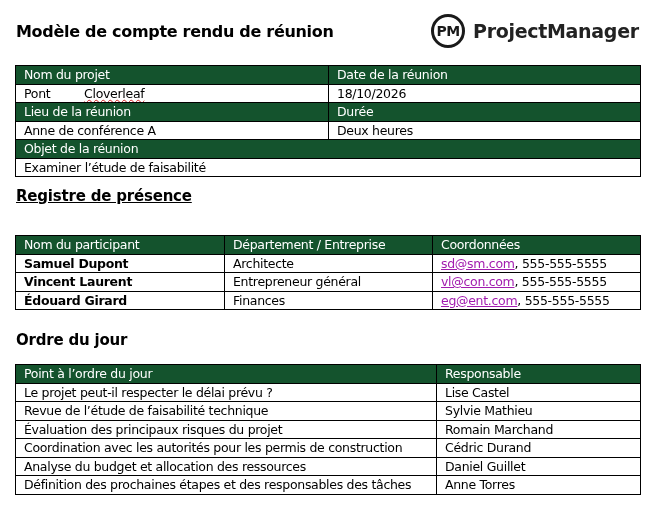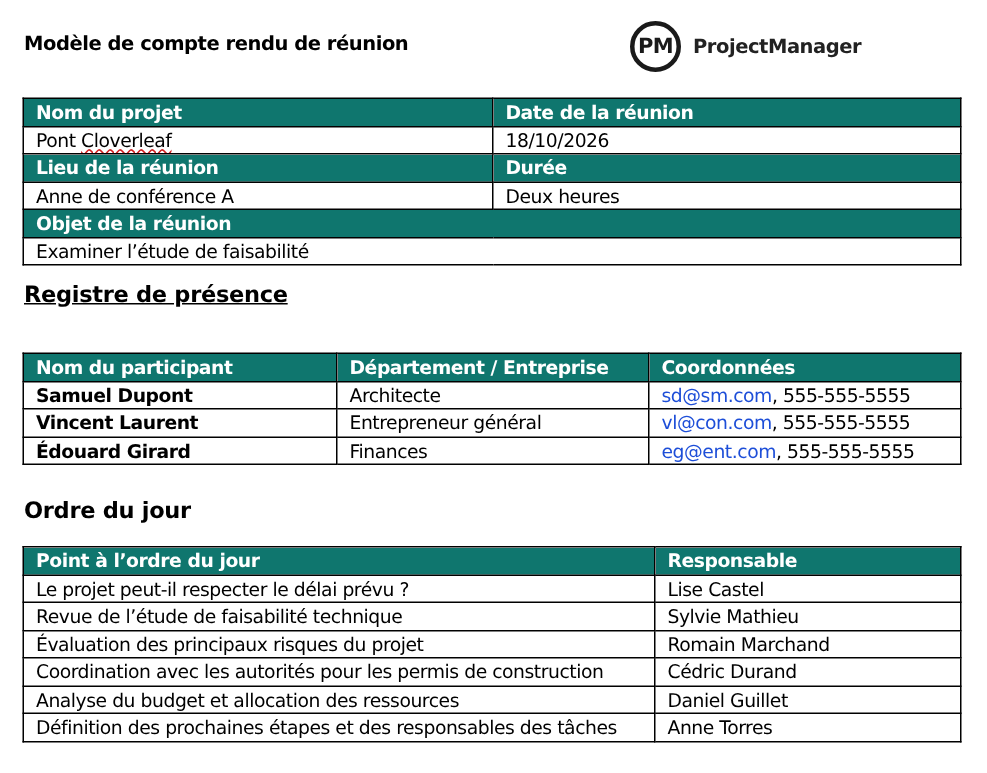--- a/index.html
+++ b/index.html
@@ -1,35 +1,35 @@
 <!DOCTYPE html>
 <html><head>
 <meta charset="utf-8">
 <style>
   html, body { margin: 0; padding: 0; background: #ffffff; }
   body { width: 658px; height: 515px; position: relative; overflow: hidden;
          font-family: "Liberation Sans", "DejaVu Sans", sans-serif; color: #000; }
-  .title { position: absolute; left: 16px; top: 22px; font-size: 13px; font-weight: bold;
+  .title { position: absolute; left: 16px; top: 22px; font-size: 16px; font-weight: bold;
            font-family: "DejaVu Sans", sans-serif; letter-spacing: -0.3px; }
-  .logo { position: absolute; left: 420px; top: 14px; display: flex; align-items: center; }
+  .logo { position: absolute; left: 431px; top: 14px; display: flex; align-items: center; }
   .logo-circle { width: 34px; height: 34px; border: 3px solid #1a1a1a; border-radius: 50%;
                  box-sizing: border-box; display: flex; align-items: center; justify-content: center;
                  font-weight: bold; font-size: 14px; color: #1a1a1a; font-family: "DejaVu Sans", sans-serif; letter-spacing: -0.5px; }
-  .logo-text { margin-left: 8px; font-size: 13px; font-weight: bold; color: #222;
+  .logo-text { margin-left: 8px; font-size: 19px; font-weight: bold; color: #222;
                font-family: "DejaVu Sans", sans-serif; letter-spacing: -0.3px; }
   .section-title { position: absolute; left: 16px; font-size: 15px; font-weight: bold;
                    font-family: "DejaVu Sans", sans-serif; letter-spacing: -0.2px; }
   table { position: absolute; left: 15px; border-collapse: collapse; table-layout: fixed;
           font-size: 12.5px; font-family: "DejaVu Sans", sans-serif; }
   td, th { border: 1px solid #000; padding: 0 0 0 8px; height: 17.5px; line-height: 17px;
            white-space: nowrap; overflow: hidden; text-align: left; letter-spacing: -0.3px; }
-  th { background: #0f766e; color: #fff; font-weight: bold; border-color: #000; }
+  th { background: #14532d; color: #fff; font-weight: normal; border-color: #000; }
   .bold { font-weight: bold; }
-  a.email { color: #1d4ed8; }
-  .squiggle { text-decoration: underline wavy #d02020; text-decoration-thickness: 1px; }
+  a.email { color: #a21caf; text-decoration: underline; }
+  .squiggle { text-decoration: underline wavy #d02020; text-decoration-thickness: 1px; margin-left: 30px; }
 </style>
 </head>
 <body>
 
 <div class="title">Modèle de compte rendu de réunion</div>
 
 <div class="logo">
   <div class="logo-circle">PM</div>
   <div class="logo-text">ProjectManager</div>
 </div>

